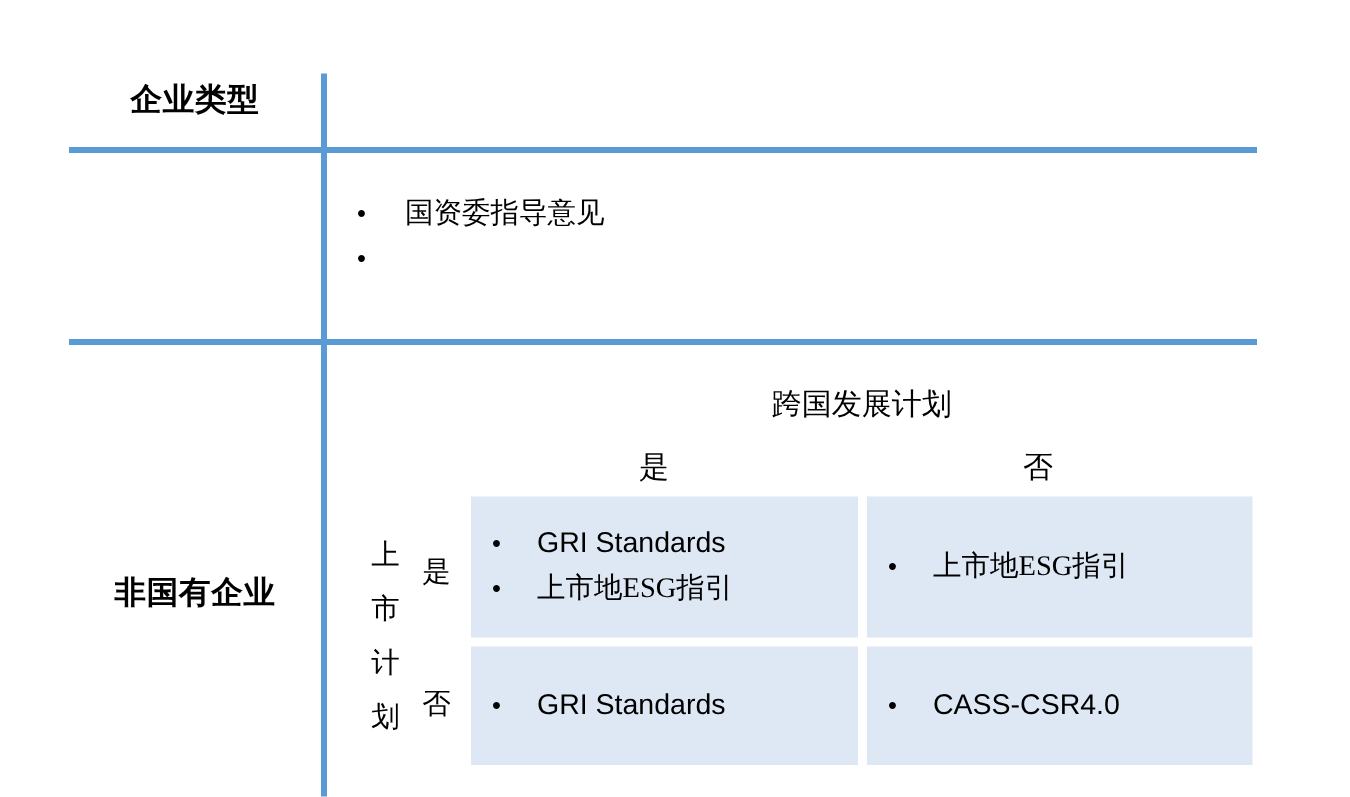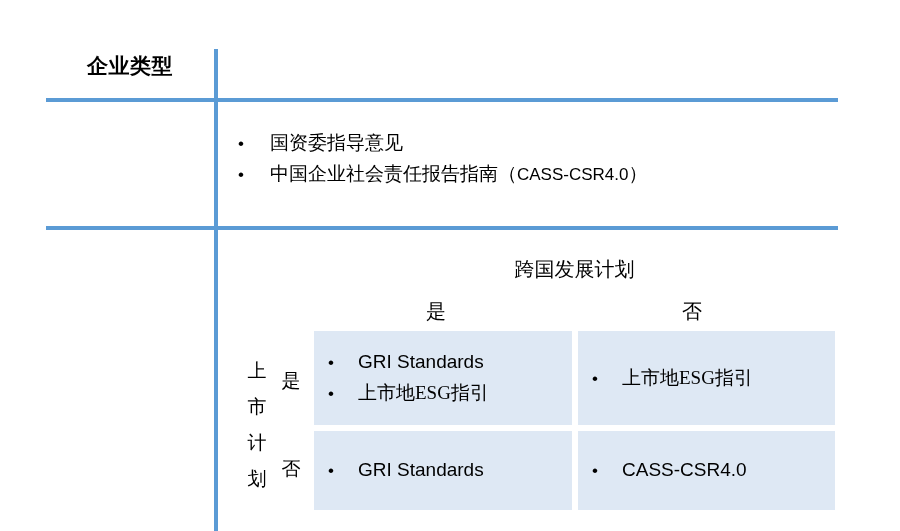--- a/index.html
+++ b/index.html
@@ -186,24 +186,24 @@
   <div class="rowlabel" id="label-type">企业类型</div>
 
 
   <div id="soe-list">
     <div class="bul">
       <span class="dot">•</span>
       <span class="txt">国资委指导意见</span>
     </div>
     <div class="bul">
       <span class="dot">•</span>
-      <span class="txt"><span>中国企业社会责任报告指南（</span><span class="latin">CASS-CSR4.0</span><span>）</span></span>
-    </div>
-  </div>
-
+    </div>
+  </div>
+
+  <div class="rowlabel" id="label-nonsoe">非国有企业</div>
 
   <div id="matrix-title">跨国发展计划</div>
 
   <div class="colhead" id="colhead-yes">是</div>
   <div class="colhead" id="colhead-no">否</div>
 
   <div id="side-label">
     <span>上</span>
     <span>市</span>
     <span>计</span>

